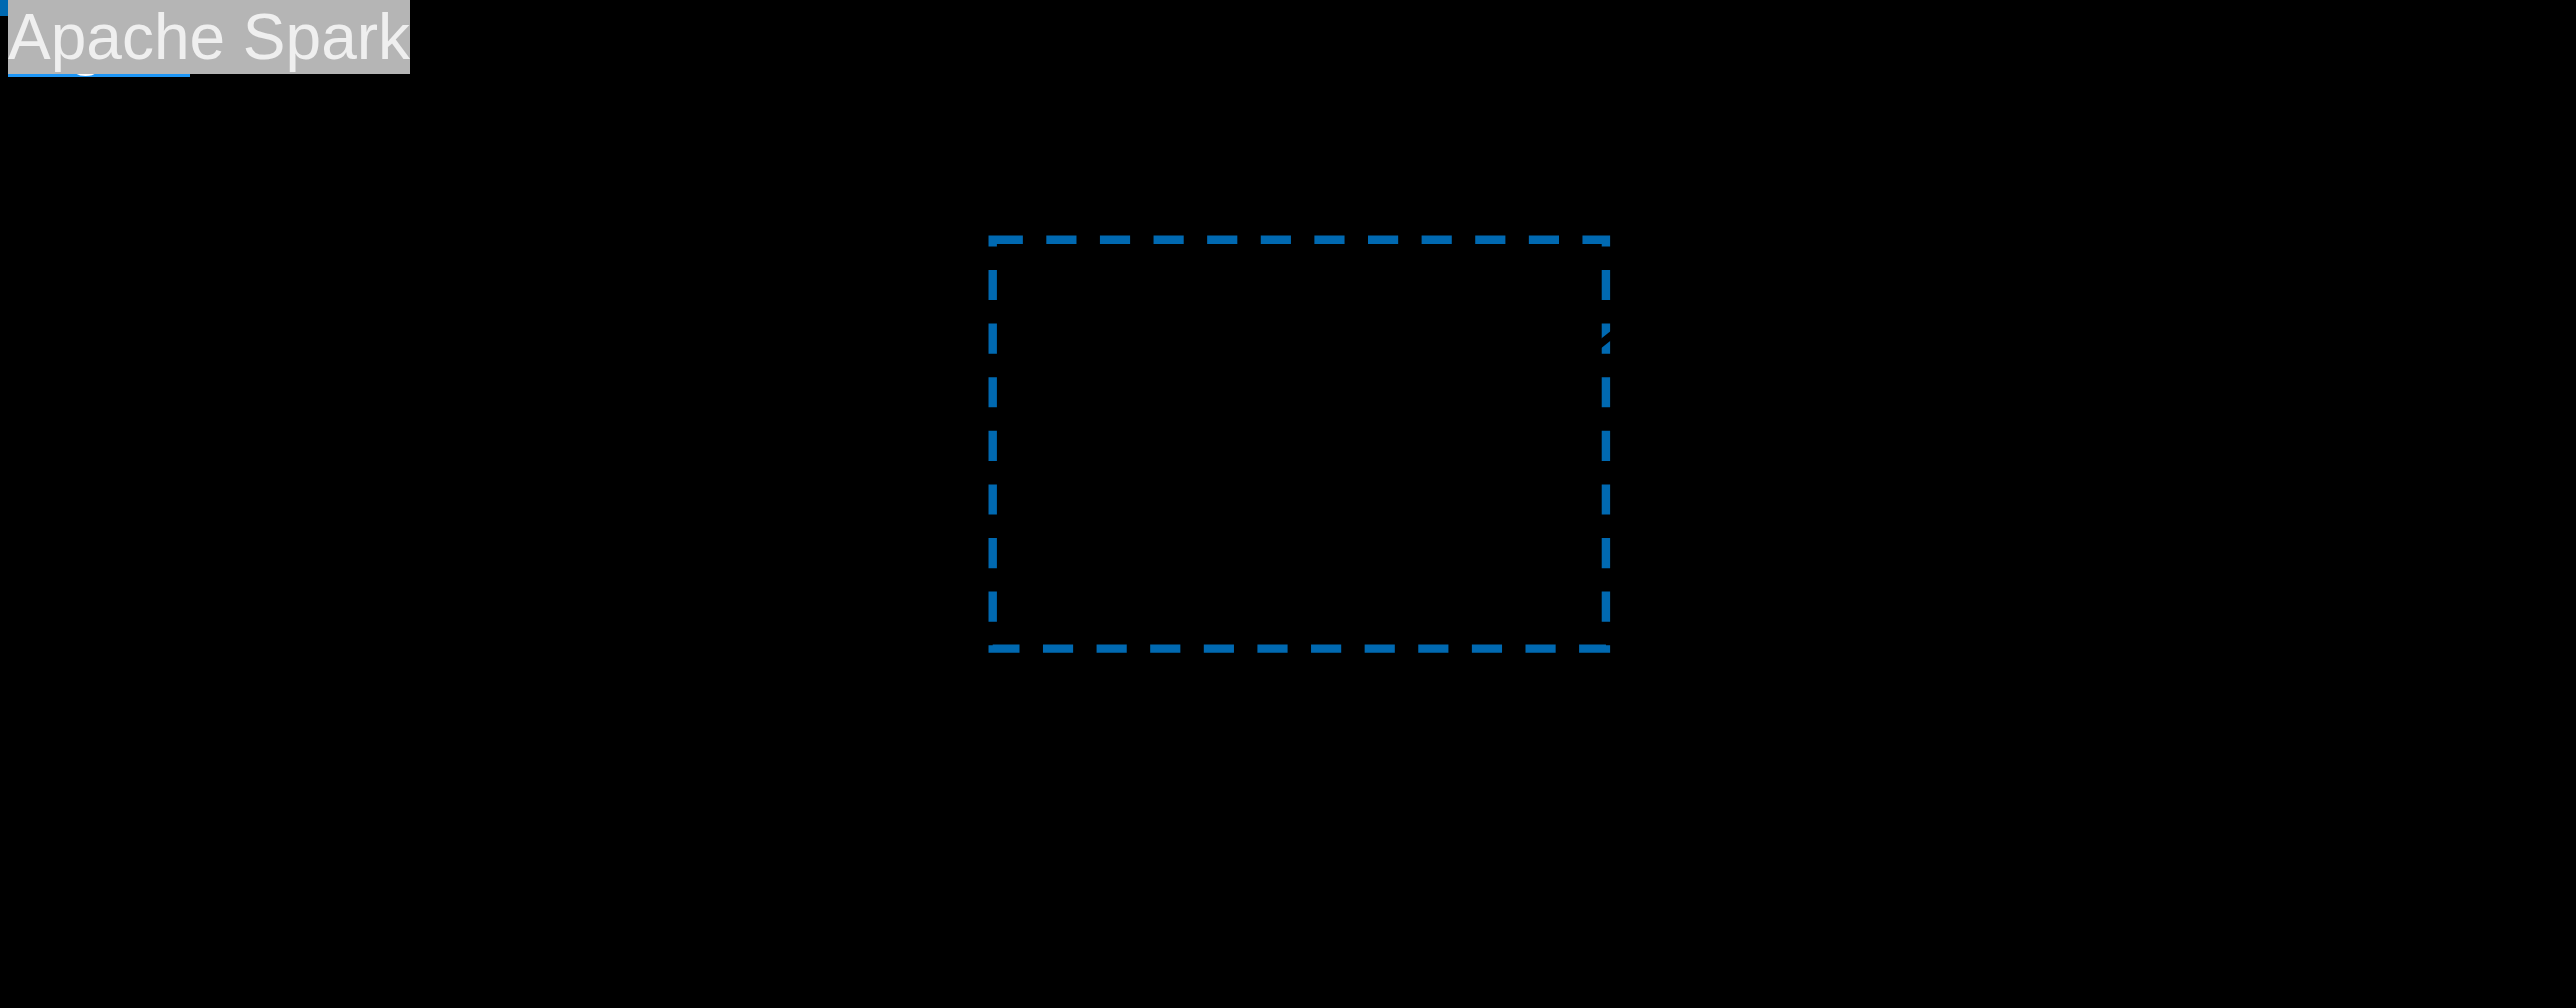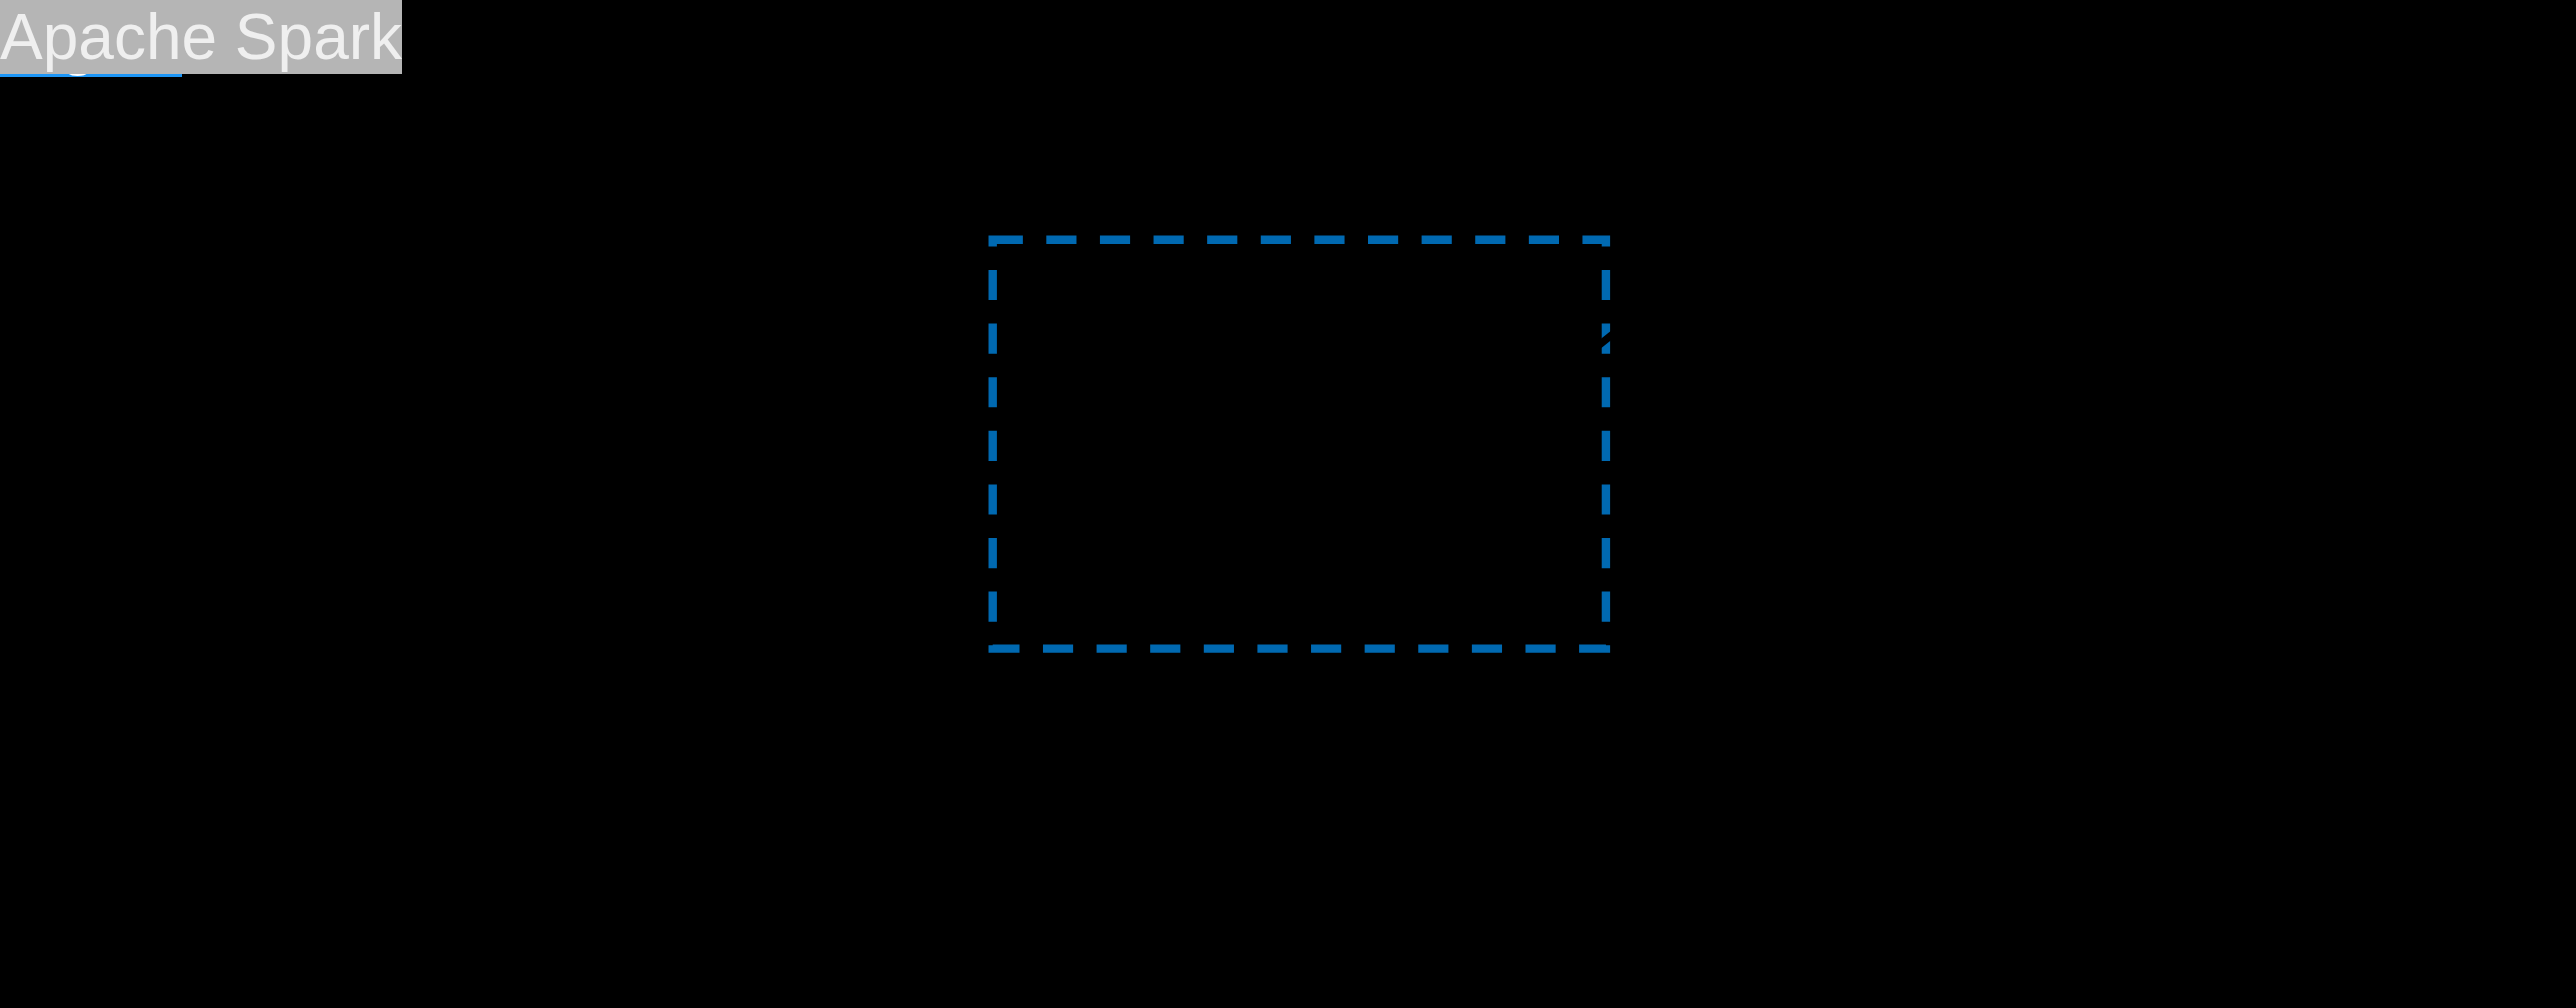--- a/index.html
+++ b/index.html
@@ -14,20 +14,21 @@
     background: #000000;
     overflow: hidden;
     font-family: "Liberation Sans", "DejaVu Sans", sans-serif;
   }
   .box {
     position: absolute;
     display: flex;
     align-items: center;
     justify-content: flex-end;
     white-space: nowrap;
+    margin-left: 8px;
   }
   
   .sgx-box {
     left: 0; top: 502;
     width: 625; height: 226;
     background: #0069B1;
     color: #FFFFFF;
     font-size: 64px;
   }
   

